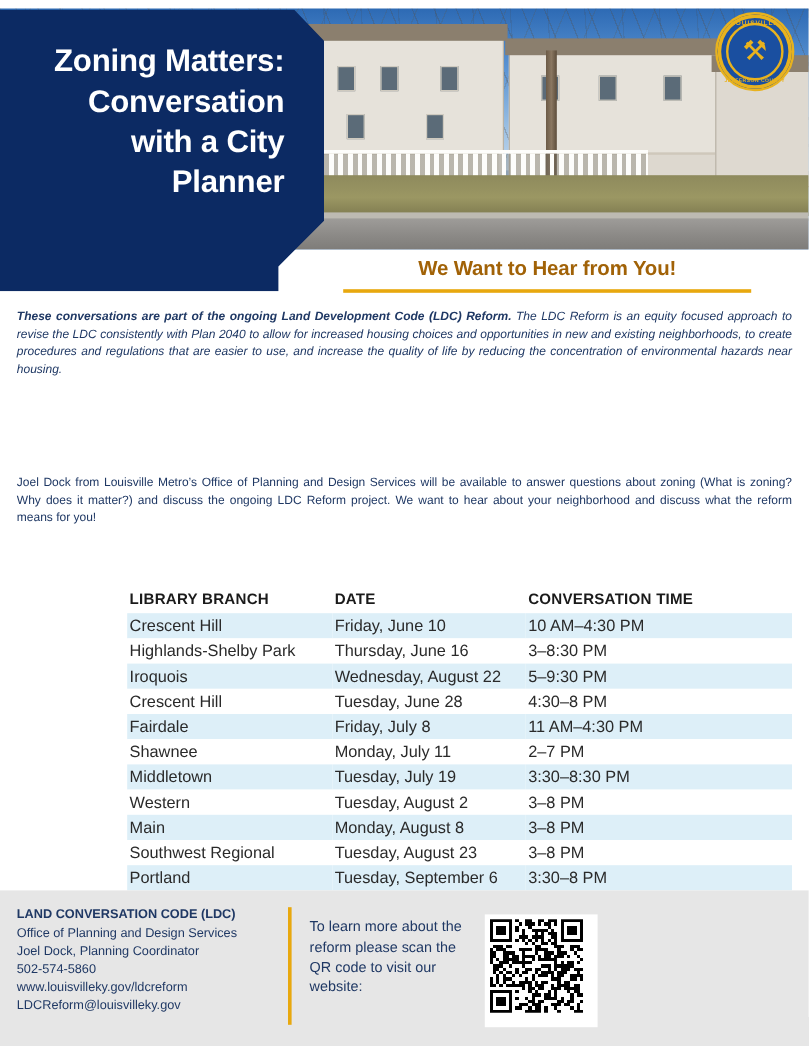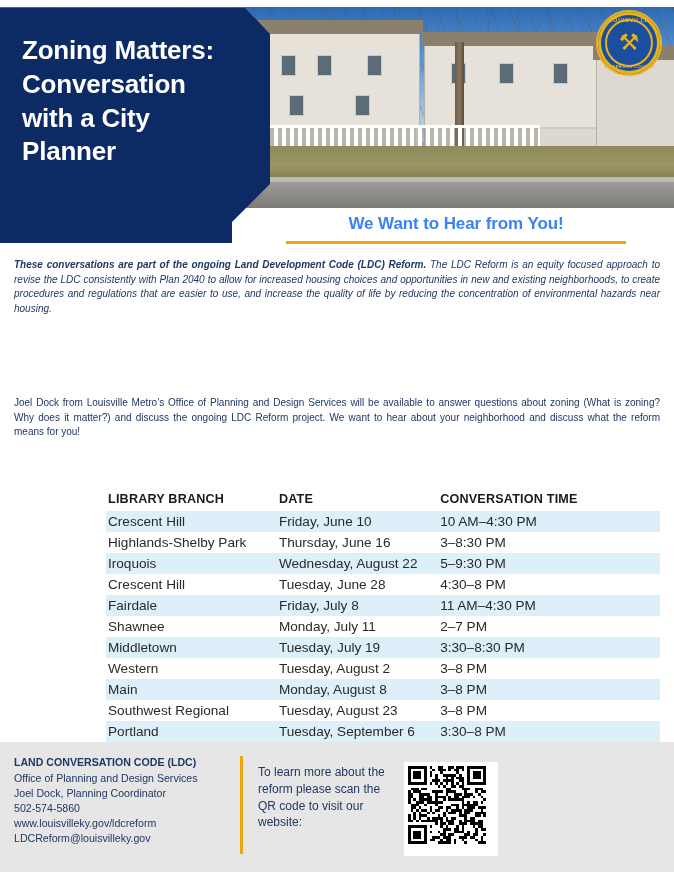--- a/index.html
+++ b/index.html
@@ -110,20 +110,21 @@
   .navy-title {
     position: absolute;
     left: 22px;
     top: 34px;
     width: 215px;
     color: #ffffff;
     font-size: 26px;
     font-weight: bold;
     line-height: 1.30;
     letter-spacing: -0.2px;
+    text-align: right;
   }
 
   
   .seal {
     position: absolute;
     right: 12px; top: 10px;
     width: 62px; height: 62px;
     border-radius: 50%;
     background: #1a4fa0;
     border: 2px solid #e8b21e;
@@ -152,21 +153,21 @@
   
   .subhead-wrap {
     position: absolute;
     left: 286px; top: 214px;
     width: 340px;
     text-align: center;
   }
   .subhead {
     font-size: 17px;
     font-weight: bold;
-    color: #3b82f6;
+    color: #a16207;
     letter-spacing: -0.1px;
   }
   .gold-rule {
     margin-top: 7px;
     height: 3px;
     background: #e8a80e;
   }
 
   
   .para {

